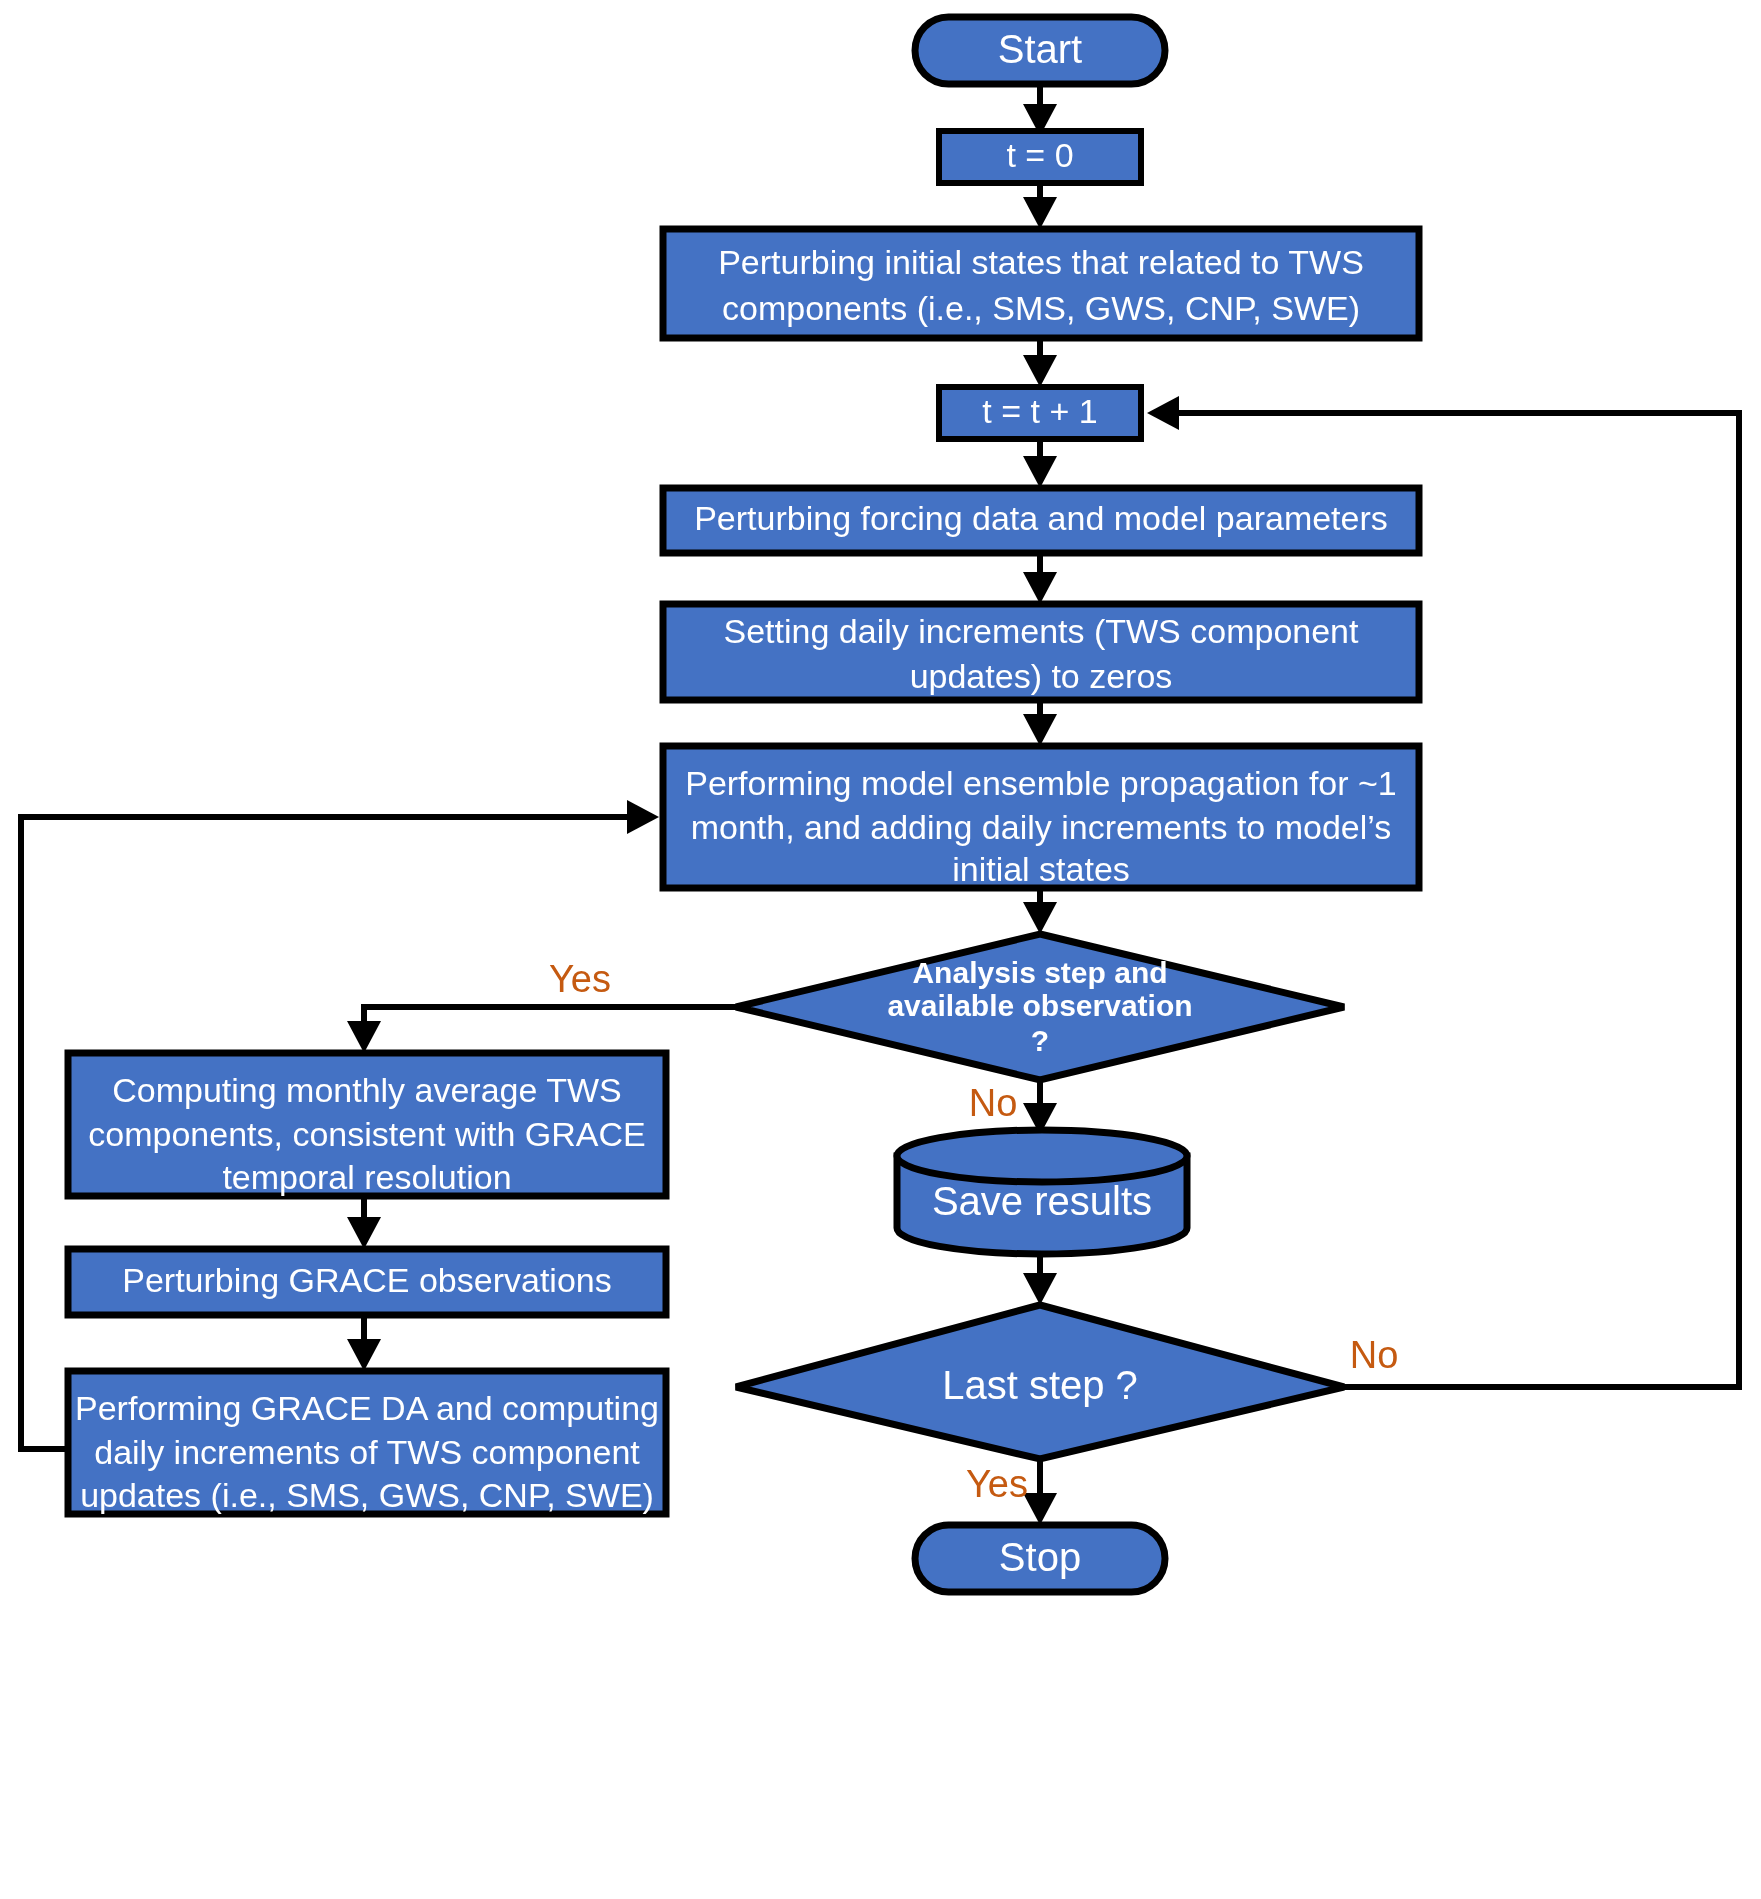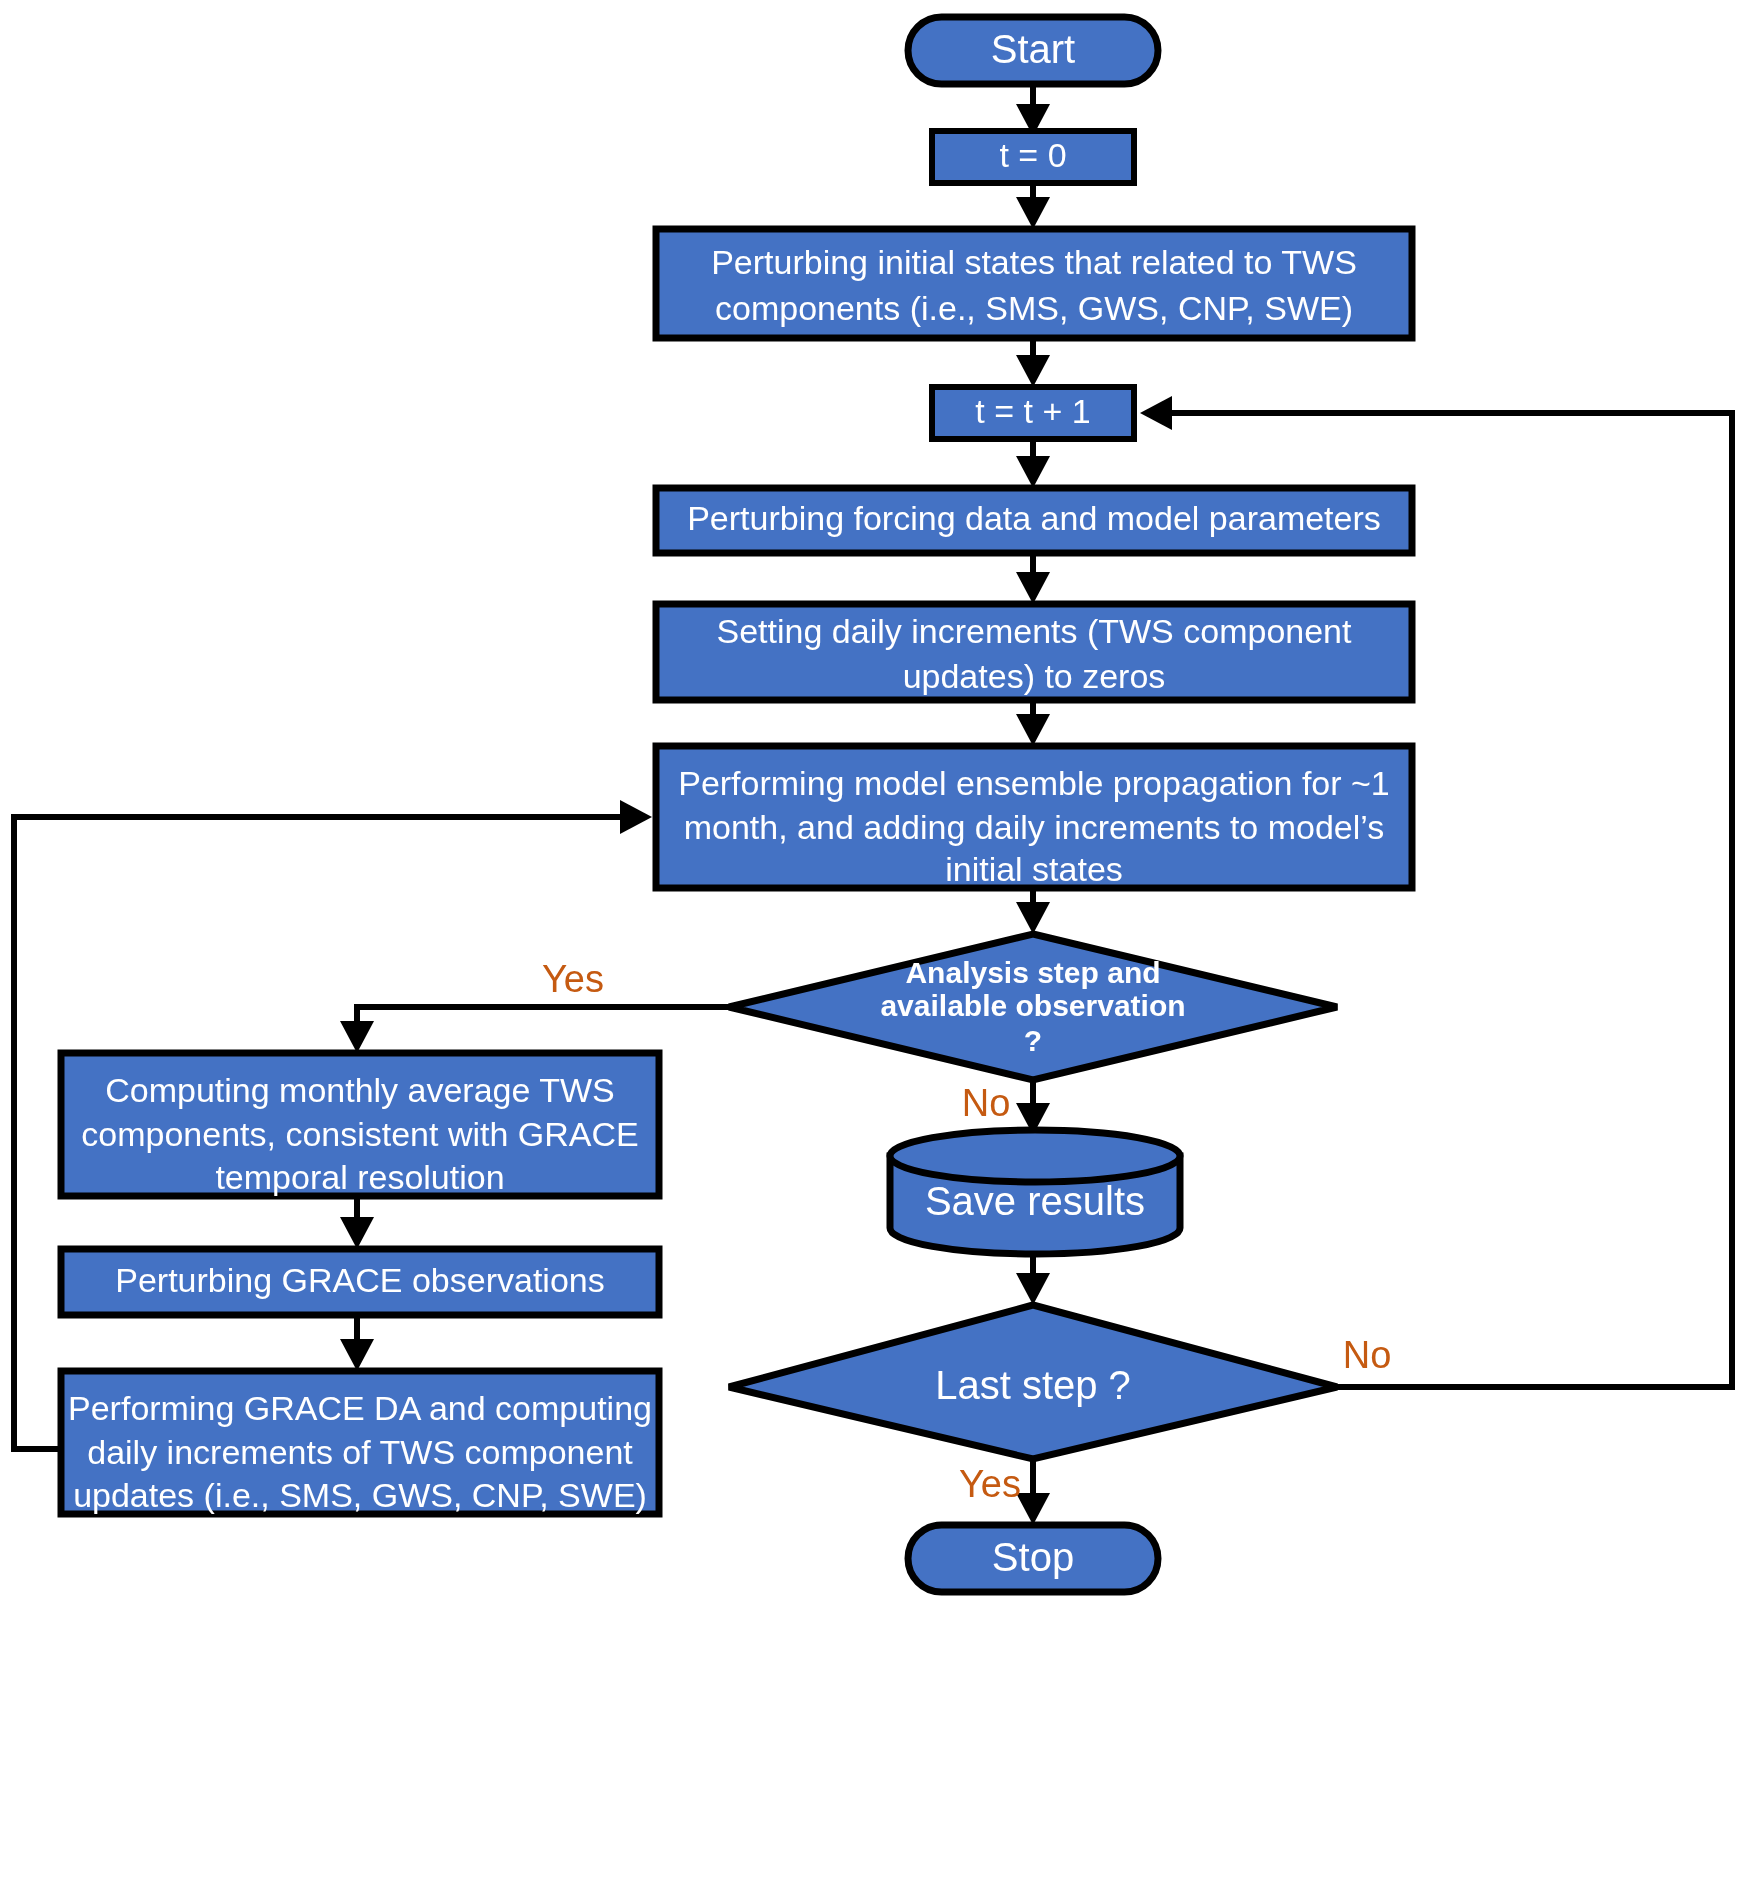--- a/index.html
+++ b/index.html
@@ -10,20 +10,21 @@
   body {
     width: 1761px;
     height: 1899px;
     font-family: "Liberation Sans", sans-serif;
     overflow: hidden;
   }
   #flowchart-root {
     position: relative;
     width: 1397px;
     height: 1899px;
+    padding-left: 7px;
   }
   svg.chart {
     display: block;
     width: 1761px;
     height: 1899px;
   }
   .node-shape {
     fill: #4472C4;
     stroke: #000000;
     stroke-width: 7;

